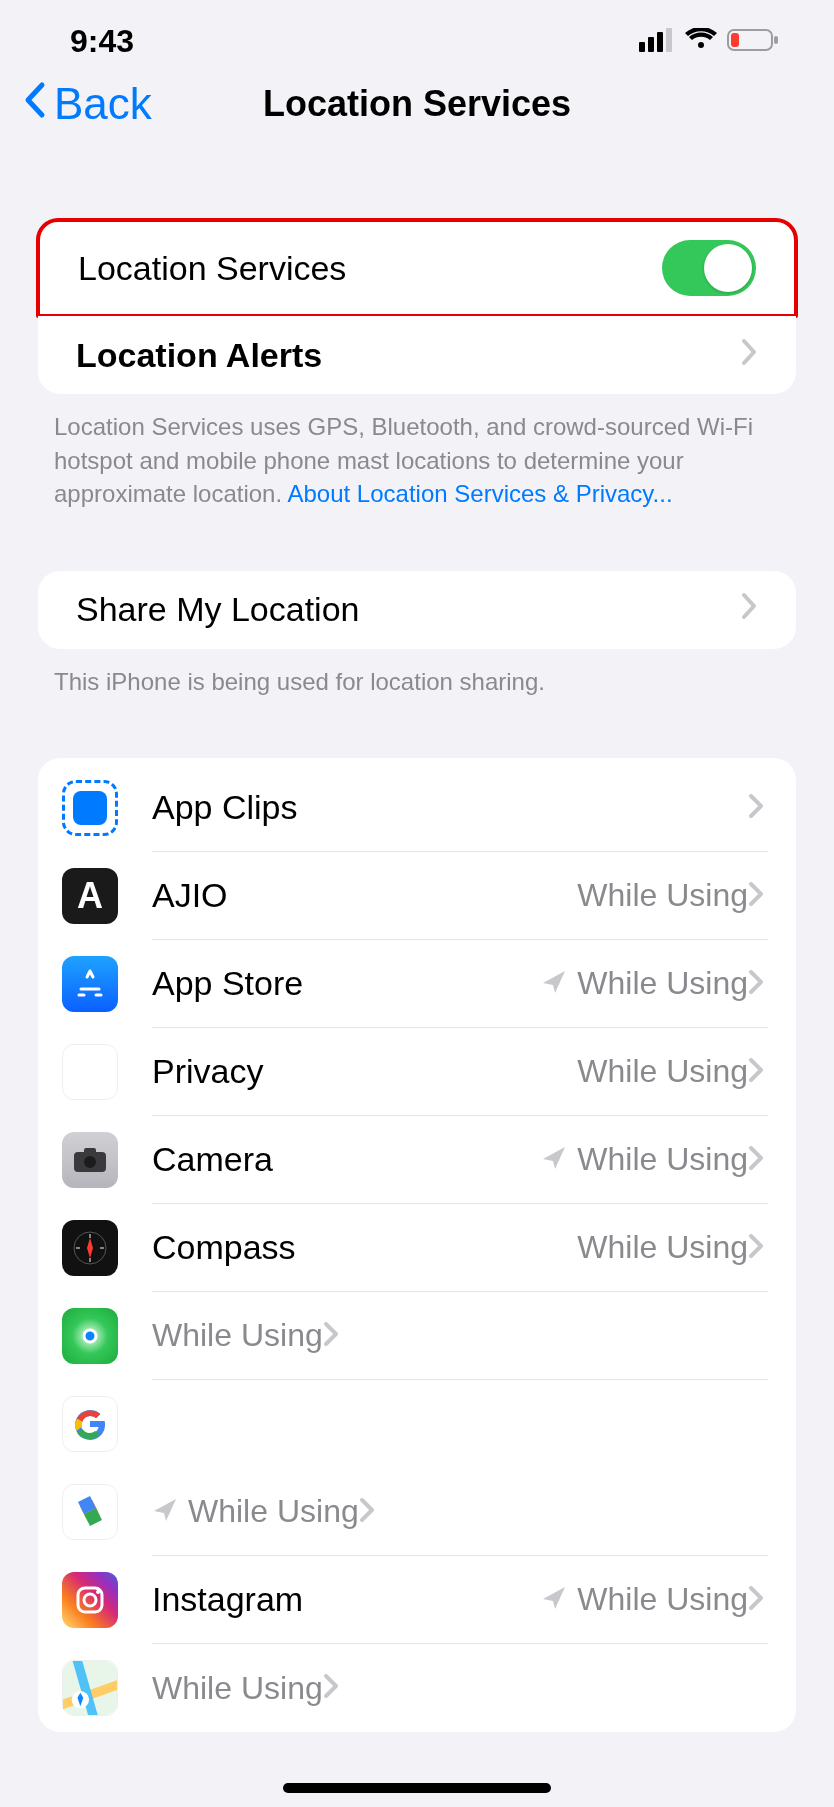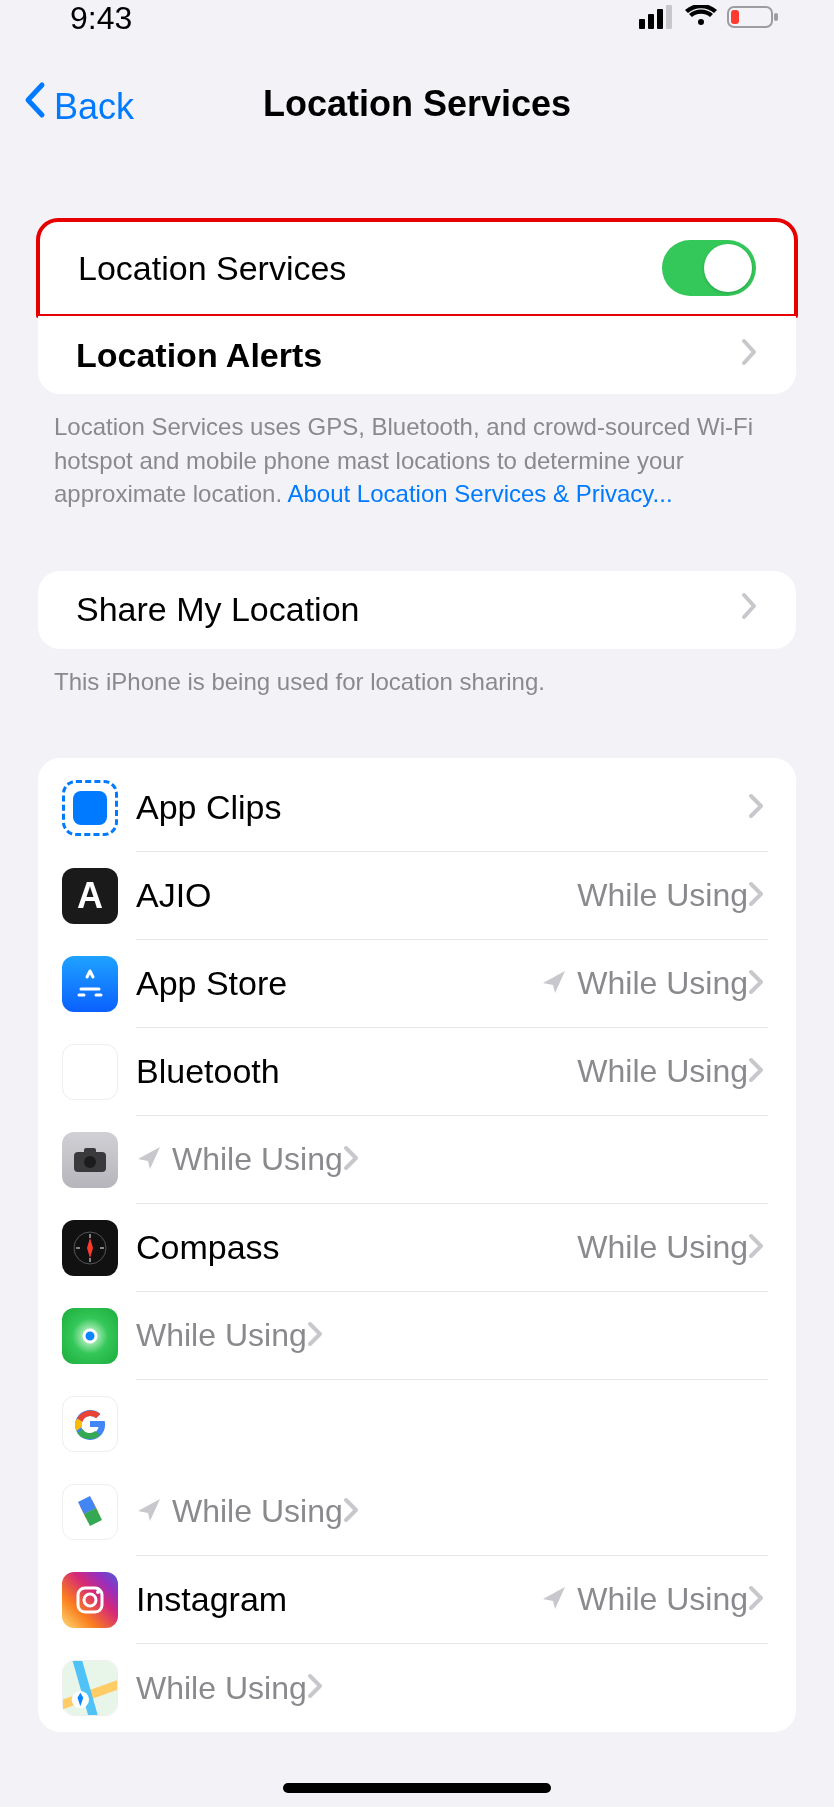--- a/index.html
+++ b/index.html
@@ -10,36 +10,36 @@
     font-family: -apple-system, BlinkMacSystemFont, "Helvetica Neue", "Segoe UI", Arial, sans-serif;
     -webkit-font-smoothing: antialiased;
     overflow: hidden;
   }
 
   
   .status-bar {
     height: 60px;
     display: flex;
     justify-content: space-between;
-    align-items: flex-start;
+    align-items: flex-end;
     padding: 0 55px 0 70px;
-    font-weight: 400;
+    font-weight: 700;
     font-size: 32px;
   }
   .status-right { display: flex; align-items: center; gap: 10px; }
 
   
   .nav {
     display: flex;
     align-items: center;
     height: 88px;
     position: relative;
     padding: 0 22px;
   }
-  .back { display: flex; align-items: flex-end; color: #007aff; font-size: 36px; }
+  .back { display: flex; align-items: flex-start; color: #007aff; font-size: 44px; }
   .back-chevron { margin-right: 6px; }
   .nav-title {
     position: absolute;
     left: 0; right: 0;
     text-align: center;
     font-weight: 700;
     font-size: 36px;
     pointer-events: none;
   }
 
@@ -97,20 +97,21 @@
   .highlight-box .row { border-top: none; min-height: 92px; }
   .group.attach-top { border-top-left-radius: 0; border-top-right-radius: 0; margin-top: -2px; font-weight: bold; }
 
   
   .app-row {
     display: flex;
     align-items: center;
     min-height: 88px;
     padding-left: 18px;
     padding-right: 28px;
+    gap: 16px;
   }
   .app-icon {
     width: 56px; height: 56px;
     border-radius: 12px;
     margin: 0 18px 0 6px;
     flex-shrink: 0;
     display: flex;
     align-items: center;
     justify-content: center;
     font-size: 30px;
@@ -281,37 +282,38 @@
             <polyline points="3,3 13,13 3,23" fill="none" stroke="#c7c7cc" stroke-width="4" stroke-linecap="round" stroke-linejoin="round"></polyline>
           </svg></span>
     </div>
   </div>
 
   <div class="app-row">
     <div class="app-icon ic-calendar">
         <div class="bar"></div>
       </div>
     <div class="app-content">
-      <div class="app-name">Bluetooth</div>
+      <div class="app-name">Privacy</div>
       <span class="app-status">While Using</span>
       <span class="chevron"><svg width="16" height="26" viewBox="0 0 16 26">
             <polyline points="3,3 13,13 3,23" fill="none" stroke="#c7c7cc" stroke-width="4" stroke-linecap="round" stroke-linejoin="round"></polyline>
           </svg></span>
     </div>
   </div>
 
   <div class="app-row">
     <div class="app-icon ic-camera">
       <svg width="36" height="28" viewBox="0 0 36 28">
           <rect x="2" y="6" width="32" height="20" rx="4" fill="#3a3a3c"></rect>
           <circle cx="18" cy="16" r="6" fill="#1c1c1e"></circle>
           <rect x="12" y="2" width="12" height="6" rx="2" fill="#3a3a3c"></rect>
         </svg>
     </div>
     <div class="app-content">
+      <div class="app-name">Camera</div>
       <span class="loc-arrow"><svg width="26" height="26" viewBox="0 0 26 26">
             <path d="M2 14L24 2 14 24l-2-8-10-2z" fill="#c7c7cc"></path>
           </svg></span>
       <span class="app-status">While Using</span>
       <span class="chevron"><svg width="16" height="26" viewBox="0 0 16 26">
             <polyline points="3,3 13,13 3,23" fill="none" stroke="#c7c7cc" stroke-width="4" stroke-linecap="round" stroke-linejoin="round"></polyline>
           </svg></span>
     </div>
   </div>
 

